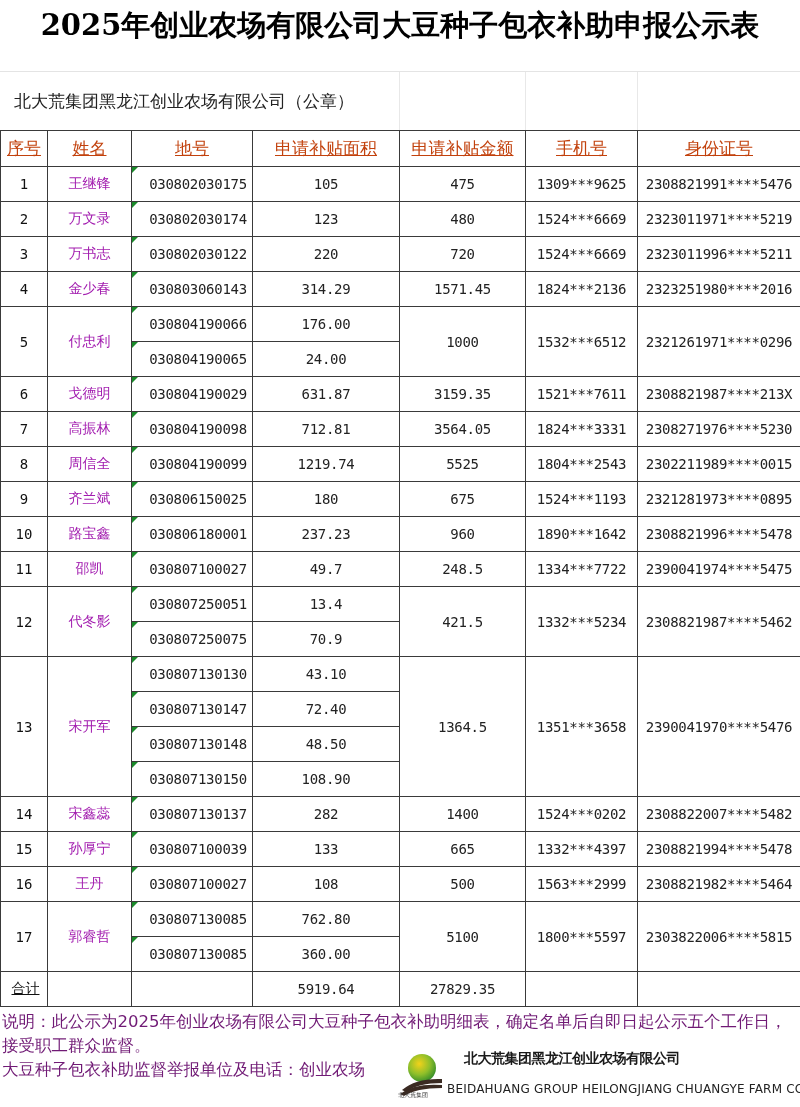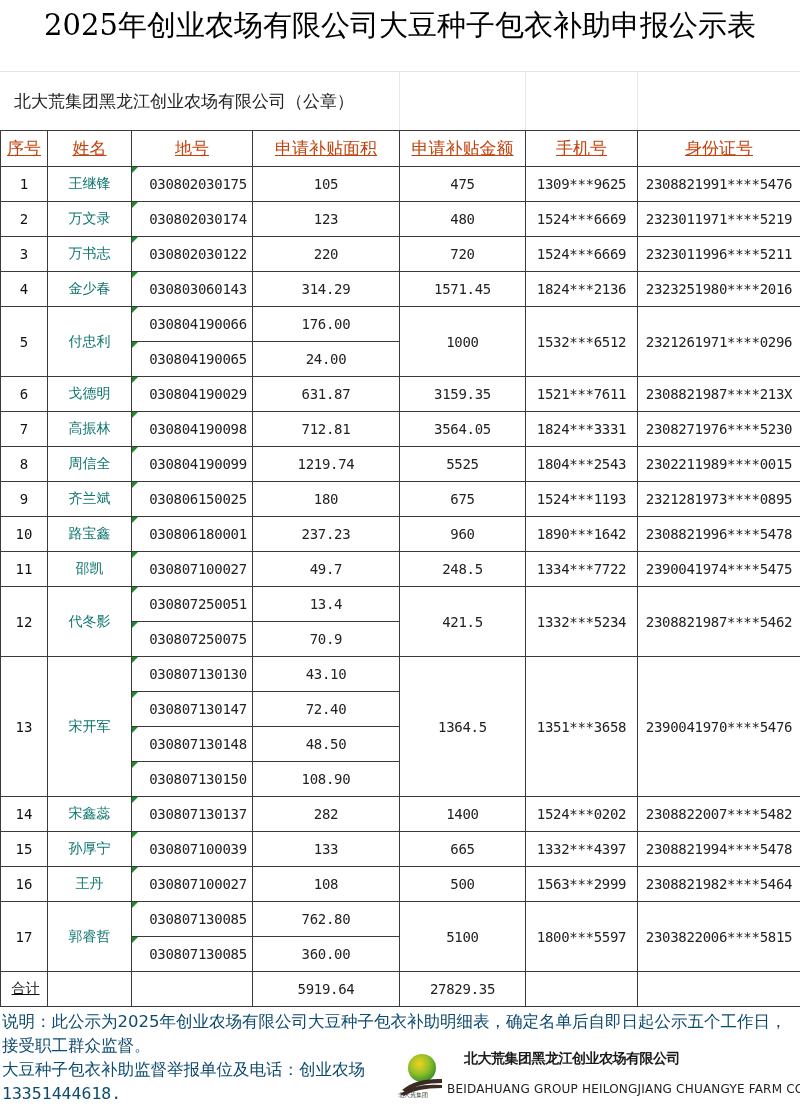--- a/index.html
+++ b/index.html
@@ -1,37 +1,37 @@
 <!DOCTYPE html>
 <html><head>
 <meta charset="utf-8">
 <style>
   html, body { margin:0; padding:0; background:#ffffff; }
   body { width:800px; height:1107px; position:relative; overflow:hidden;
          font-family: "DejaVu Sans", "Liberation Sans", sans-serif; color:#111; }
   .title { position:absolute; left:0; top:0; width:800px; height:52px;
            display:flex; align-items:center; justify-content:center;
            font-family: "DejaVu Serif", "Liberation Serif", serif;
-           font-weight:normal; font-size:29px; letter-spacing:0px; color:#000; }
+           font-weight:bold; font-size:29px; letter-spacing:0px; color:#000; }
   .title-rule { position:absolute; left:0; top:71px; width:800px; height:1px; background:#e4e4e4; }
   .org-row { position:absolute; left:12px; top:72px; width:800px; height:58px; }
   .org-text { position:absolute; left:2px; top:0; height:58px; line-height:58px; font-size:17px; color:#222; white-space:nowrap; }
   .grid-v { position:absolute; top:72px; width:1px; height:58px; background:#e8e8e8; }
   table.main { position:absolute; left:0; top:130px; border-collapse:collapse; table-layout:fixed; width:800px; }
   table.main td { border:1px solid #3a3a3a; height:34px; padding:0; text-align:center; vertical-align:middle;
                   font-size:14px; white-space:nowrap; overflow:hidden; position:relative; }
   table.main tr.hdr td { height:35px; font-size:17px; color:#c2410c;text-decoration:underline; }
   td.num { font-family: "DejaVu Sans Mono", "Liberation Mono", monospace; font-size:13.5px; color:#222; letter-spacing:-0.3px; }
-  td.name { font-size:17px; color:#0f766e; }
+  td.name { font-size:17px; color:#a21caf; }
   td.seq { font-family: "DejaVu Sans Mono", "Liberation Mono", monospace; font-size:15px; }
   td.total-label { text-align:left; padding-left:3px !important; font-size:17px;text-decoration:underline; }
   td.plot { text-align:left; padding-left:12px !important; border-left:1px solid #999 !important; }
   td.plot::before { content:""; position:absolute; left:0; top:0; width:0; height:0;
                     border-top:6px solid #1a8a2a; border-right:6px solid transparent; }
-  .note { position:absolute; left:2px; top:1010px; width:796px; font-size:16.5px; line-height:24px; color:#0c4a6e; }
+  .note { position:absolute; left:2px; top:1010px; width:796px; font-size:16.5px; line-height:24px; color:#701a75; }
   .note .mono { font-family: "DejaVu Sans Mono", "Liberation Mono", monospace; }
   .logo { position:absolute; left:398px; top:1050px; width:402px; height:52px; }
   .logo-mark { position:absolute; left:0; top:2px; width:46px; height:48px; }
   .logo-cn { position:absolute; left:48px; top:0; font-size:14px; font-weight:bold; color:#1a1a1a; white-space:nowrap; letter-spacing:-0.5px;margin-left:18px; }
   .logo-en { position:absolute; left:49px; top:32px; font-size:12px; color:#222; white-space:nowrap; letter-spacing:0.2px; }
   .logo-small { position:absolute; left:0; top:41px; font-size:6px; color:#333; white-space:nowrap; }
 </style>
 </head>
 <body>
 
@@ -250,21 +250,20 @@
         <td class="num">27829.35</td>
         <td></td>
         <td></td>
       </tr>
     </tbody>
 </table>
 
 <div class="note">
   <div>说明：此公示为2025年创业农场有限公司大豆种子包衣补助明细表，确定名单后自即日起公示五个工作日，接受职工群众监督。</div>
   <div><span>大豆种子包衣补助监督举报单位及电话：创业农场</span></div>
-  <div class="mono">13351444618.</div>
 </div>
 
 <div class="logo">
   <svg class="logo-mark" viewBox="0 0 46 48">
     <defs>
       <radialGradient id="g1" cx="40%" cy="35%" r="70%">
         <stop offset="0%" stop-color="#f2d21a"></stop>
         <stop offset="55%" stop-color="#8fbf2a"></stop>
         <stop offset="100%" stop-color="#2f8a2a"></stop>
       </radialGradient>

